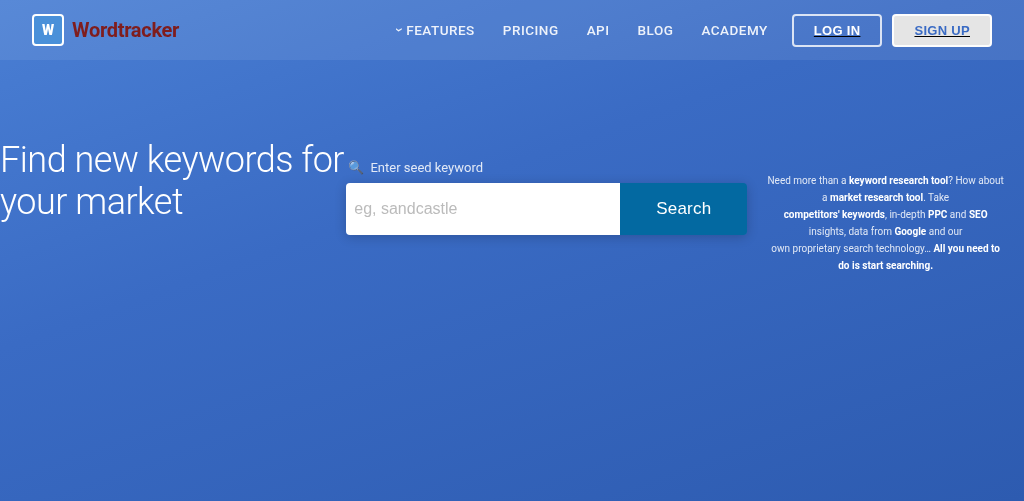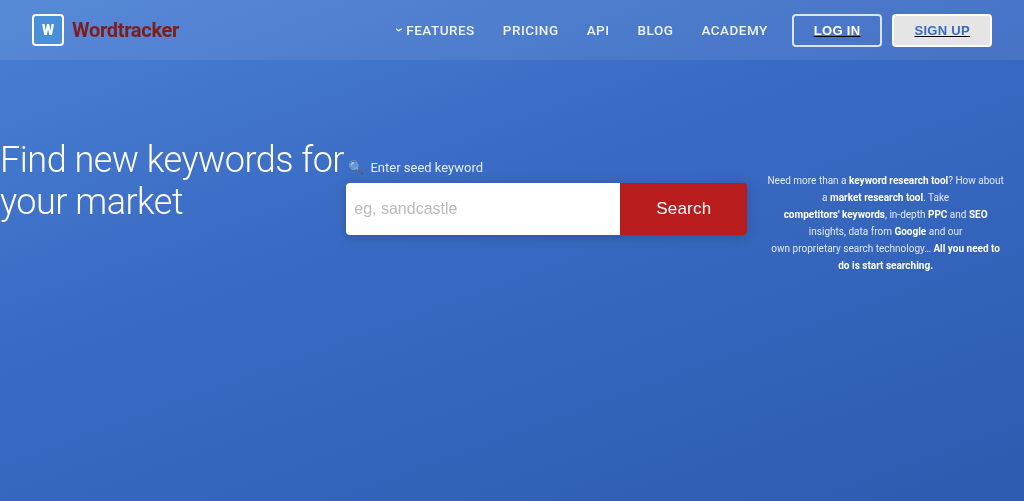--- a/index.html
+++ b/index.html
@@ -165,21 +165,21 @@
       color: #aaa;
       background: white;
     }
 
     .search-input::placeholder {
       color: #bbb;
     }
 
     .search-button {
       padding: 16px 36px;
-      background: #b91c1c;
+      background: #0369a1;
       color: white;
       border: none;
       font-size: 17px;
       font-weight: 500;
       cursor: pointer;
       letter-spacing: 0.2px;
     }
 
     
     .footer-text {

